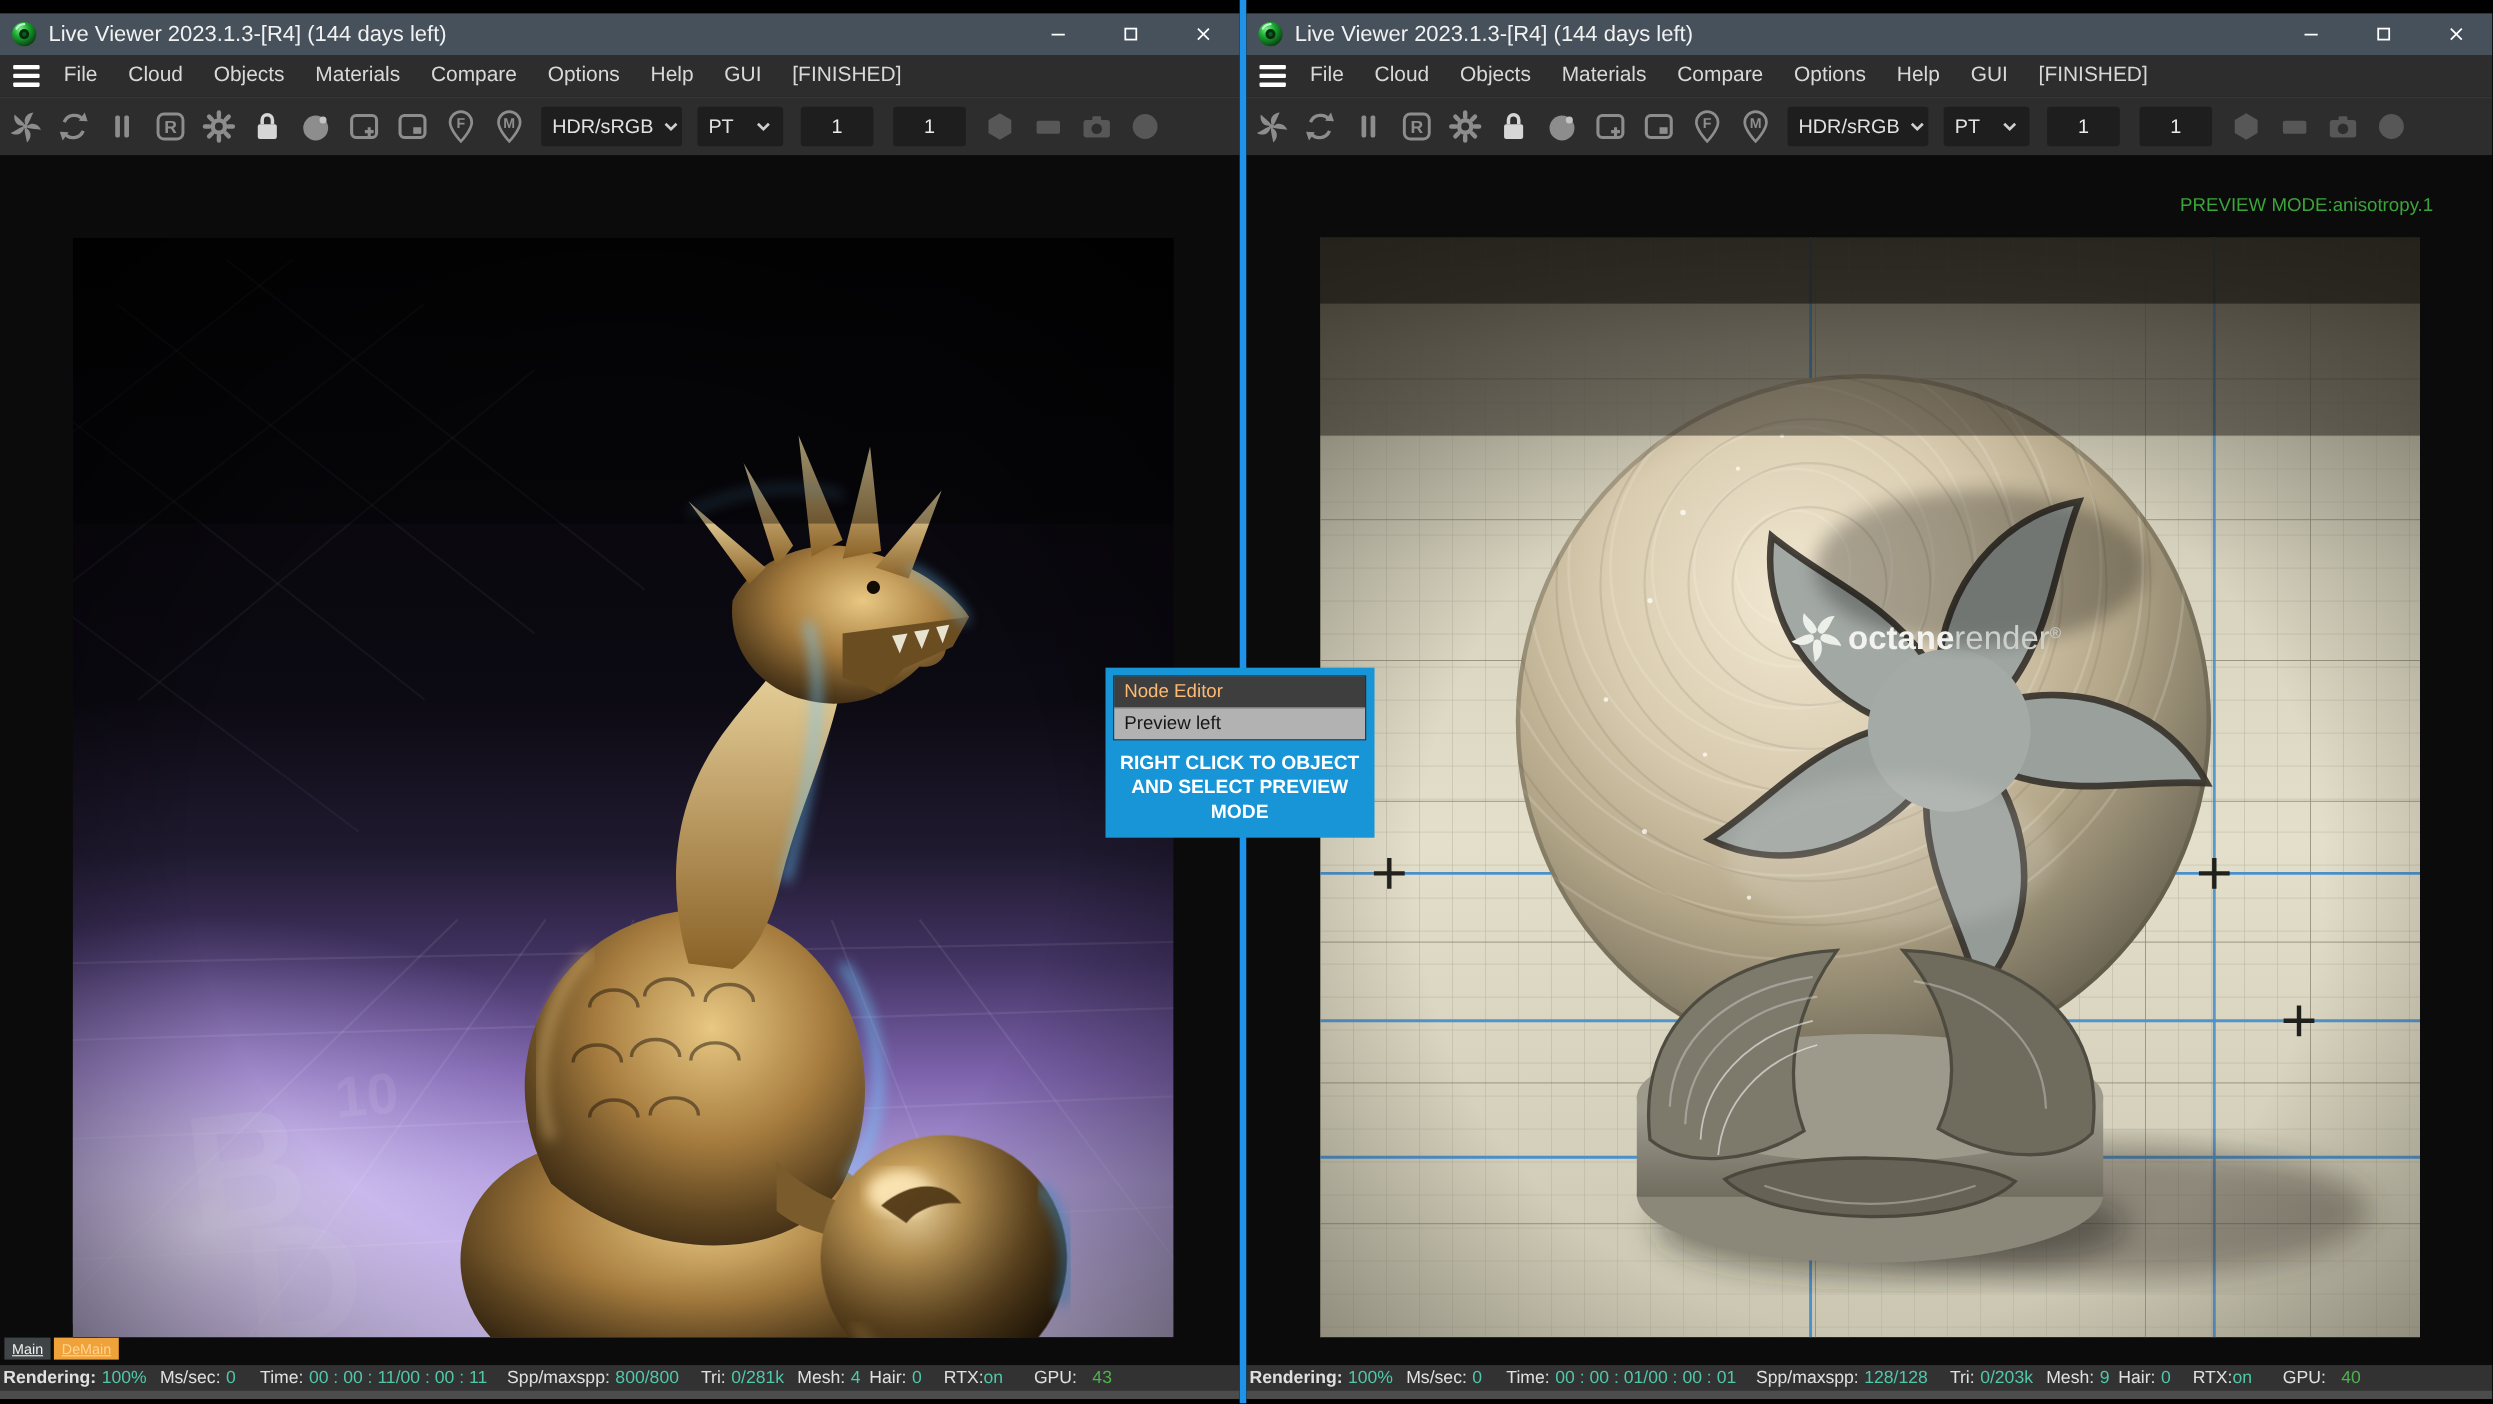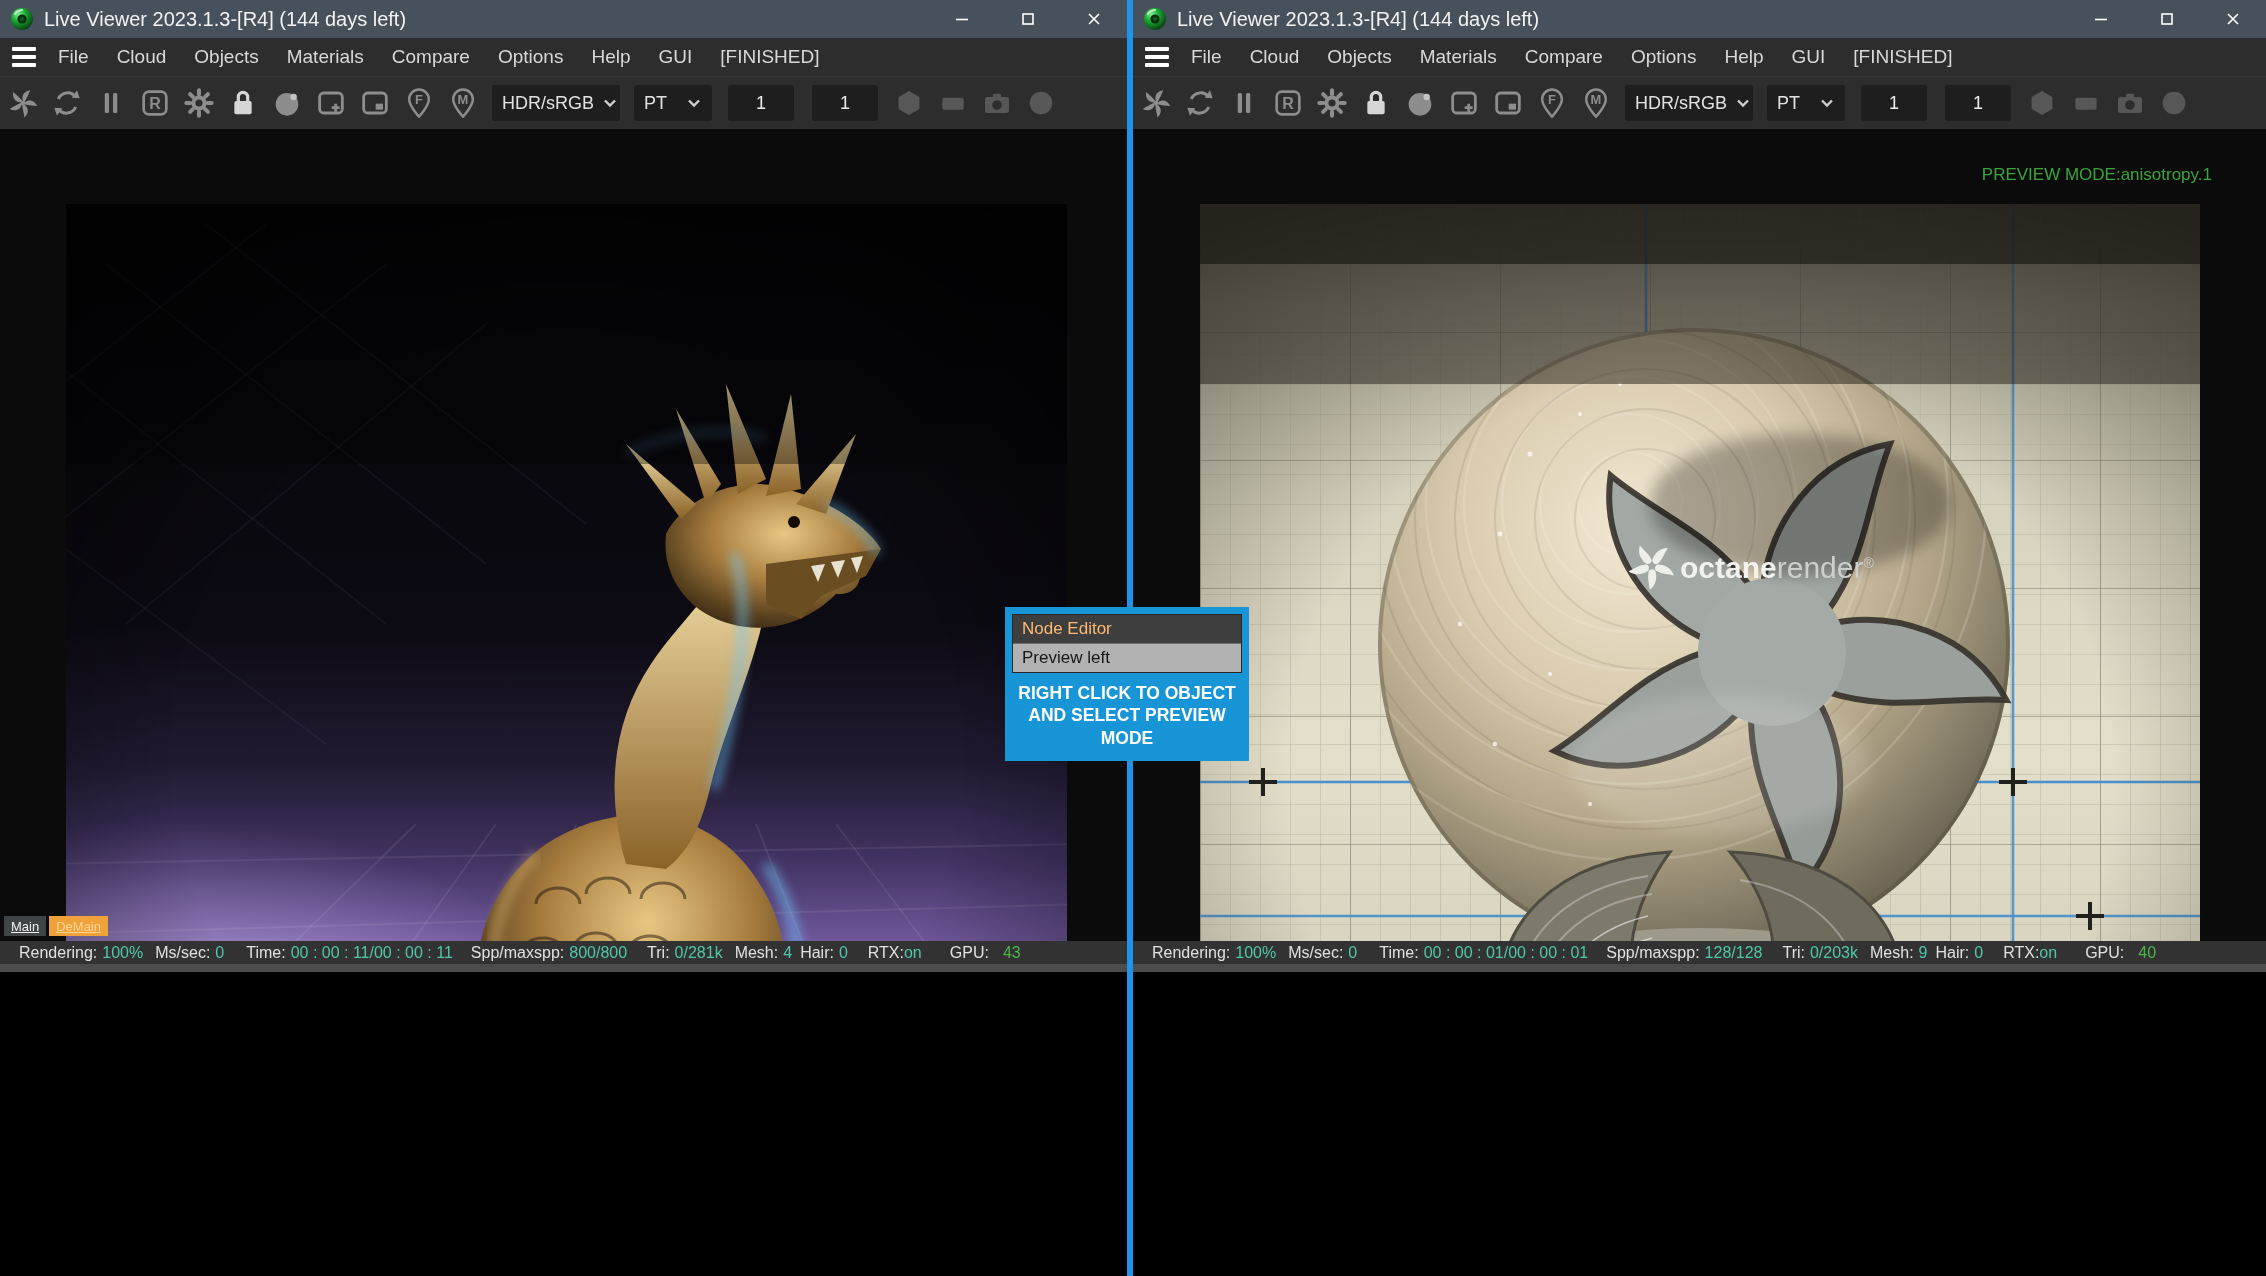--- a/index.html
+++ b/index.html
@@ -1,19 +1,19 @@
 <!DOCTYPE html>
 <html><head>
 <meta charset="utf-8">
 <style>
   html,body{margin:0;padding:0;background:#000;}
   body{position:relative;width:2266px;height:1276px;overflow:hidden;
        font-family:"Liberation Sans",sans-serif;-webkit-font-smoothing:antialiased;}
 
-  .window{position:absolute;top:0;height:972px;background:#0b0b0b;overflow:hidden;}
+  .window{position:absolute;top:12px;height:1260px;background:#0b0b0b;overflow:hidden;}
   #win-left{left:0;width:1127px;}
   #win-right{left:1133px;width:1133px;}
   .divider{position:absolute;top:0;left:1127px;width:6px;height:1276px;background:#1e93e9;z-index:20;}
 
   .titlebar{height:38px;background:#47515c;display:flex;align-items:center;padding:0 0 0 10px;}
   .app-icon{width:24px;height:24px;margin-right:10px;flex:0 0 auto;}
   .title-text{color:#f2f2f2;font-size:20px;white-space:nowrap;}
   .win-controls{margin-left:auto;display:flex;height:38px;}
   .win-btn{width:66px;height:38px;display:flex;align-items:center;justify-content:center;color:#fff;}
 
@@ -41,21 +41,21 @@
 
   .tabs-row{position:absolute;left:4px;bottom:36px;display:flex;gap:3px;z-index:3;}
   .take-tab{height:20px;display:flex;align-items:center;padding:0 7px;font-size:13px;}
   .tab-main{background:#3f4446;color:#f2f2f2;text-decoration:underline;}
   .tab-demain{background:#f0a23a;color:#ffd596;text-decoration:underline;}
 
   .statusbar{position:absolute;left:0;right:0;bottom:8px;height:23px;background:#323232;display:flex;
              align-items:center;font-size:16px;color:#e0e0e0;padding-left:3px;white-space:nowrap;z-index:3;}
   .bottom-strip{position:absolute;left:0;right:0;bottom:0;height:8px;background:#4c4c4c;z-index:3;}
   .st-label{margin-left:12px;}
-  .st-label.first{margin-left:16px;}
+  .st-label.first{margin-left:0;font-weight:bold;}
   .st-val{color:#4fc7a8;margin-left:5px;}
   .st-val.green{color:#4db34d;}
   .st-val.gpu{margin-left:14px;}
   .st-val.tight{margin-left:0;}
 
   .context-menu{position:absolute;left:1005px;top:607px;width:244px;background:#1795d6;z-index:50;
                 box-sizing:border-box;padding:7px 7px 4px 7px;}
   .cm-items{border:1px solid #262626;}
   .cm-item{font-size:17px;padding:4px 9px;}
   .cm-item.normal{background:#3e3e3e;color:#fdba74;}

